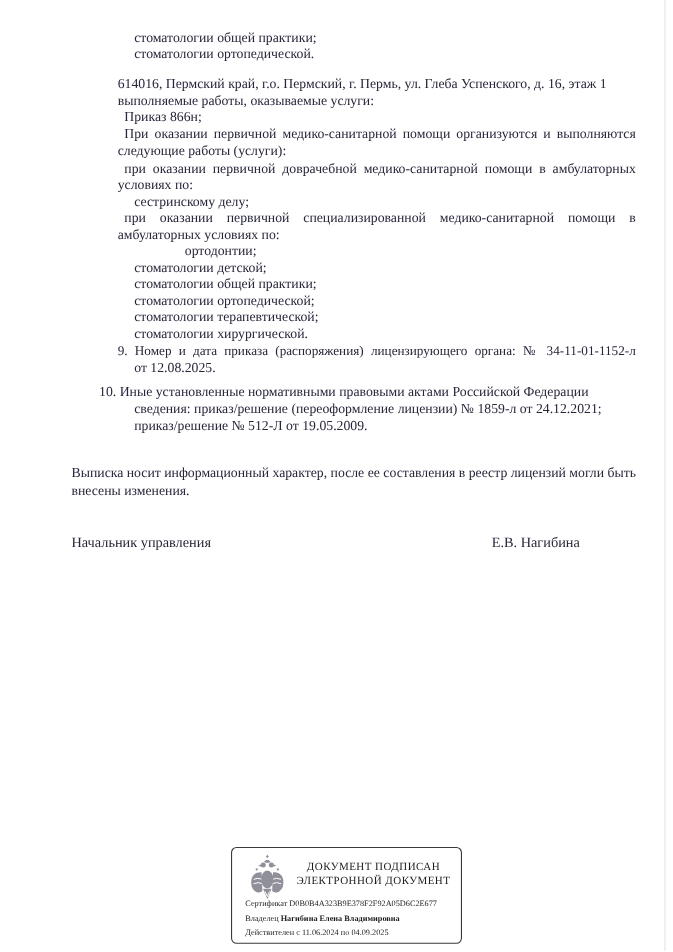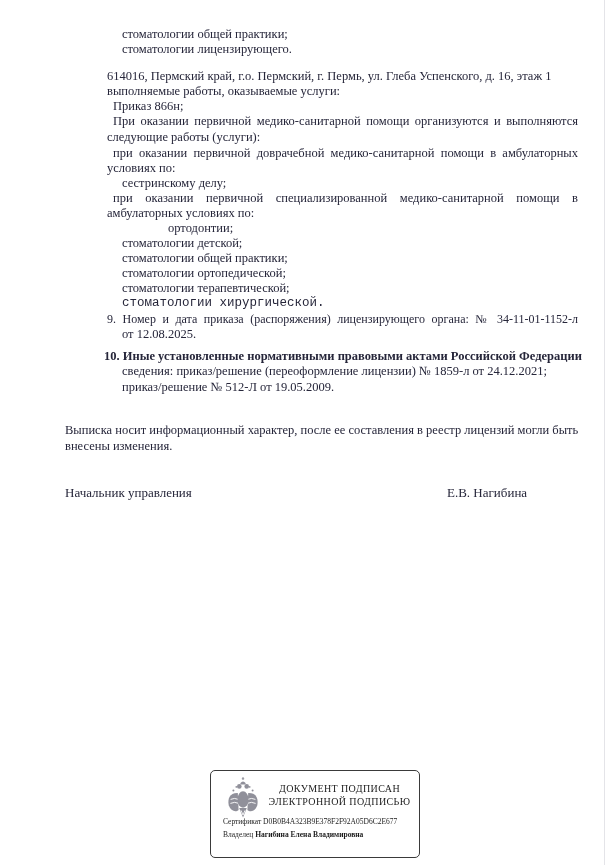--- a/index.html
+++ b/index.html
@@ -72,40 +72,40 @@
   }
   .stamp-info b{font-weight:bold;}
 </style>
 </head>
 <body>
 
 <div class="page">
 
   <div id="doc-lines">
       <div class="line" style="left: 122px; top: 27px;">стоматологии общей практики;</div>
-      <div class="line" style="left: 122px; top: 42px;">стоматологии лицензирующего.</div>
+      <div class="line" style="left: 122px; top: 42px;">стоматологии ортопедической.</div>
       <div class="line" style="left: 107px; top: 69px;">614016, Пермский край, г.о. Пермский, г. Пермь, ул. Глеба Успенского, д. 16, этаж 1</div>
       <div class="line" style="left: 107px; top: 84px;">выполняемые работы, оказываемые услуги:</div>
       <div class="line" style="left: 113px; top: 99px;">Приказ 866н;</div>
       <div class="line justify" style="left: 113px; top: 114px; width: 465px;">При оказании первичной медико-санитарной помощи организуются и выполняются</div>
       <div class="line" style="left: 107px; top: 130px;">следующие работы (услуги):</div>
       <div class="line justify" style="left: 113px; top: 146px; width: 465px;">при оказании первичной доврачебной медико-санитарной помощи в амбулаторных</div>
       <div class="line" style="left: 107px; top: 161px;">условиях по:</div>
       <div class="line" style="left: 122px; top: 176px;">сестринскому делу;</div>
       <div class="line justify" style="left: 113px; top: 191px; width: 465px;">при оказании первичной специализированной медико-санитарной помощи в</div>
       <div class="line" style="left: 107px; top: 206px;">амбулаторных условиях по:</div>
       <div class="line" style="left: 122px; top: 221px; margin-left: 46px;">ортодонтии;</div>
       <div class="line" style="left: 122px; top: 236px;">стоматологии детской;</div>
       <div class="line" style="left: 122px; top: 251px;">стоматологии общей практики;</div>
       <div class="line" style="left: 122px; top: 266px;">стоматологии ортопедической;</div>
       <div class="line" style="left: 122px; top: 281px;">стоматологии терапевтической;</div>
-      <div class="line" style="left: 122px; top: 296px; font-family: Liberation Mono, monospace;">стоматологии хирургической.</div>
+      <div class="line" style="left: 122px; top: 296px;">стоматологии хирургической.</div>
       <div class="line justify" style="left: 107px; top: 312px; width: 471px; font-size: 12px;">9. Номер и дата приказа (распоряжения) лицензирующего органа: № 34-11-01-1152-л</div>
       <div class="line" style="left: 122px; top: 327px;">от 12.08.2025.</div>
-      <div class="line" style="left: 104px; top: 349px; font-weight: bold;">10. Иные установленные нормативными правовыми актами Российской Федерации</div>
+      <div class="line" style="left: 90px; top: 349px;">10. Иные установленные нормативными правовыми актами Российской Федерации</div>
       <div class="line" style="left: 122px; top: 364px;">сведения: приказ/решение (переоформление лицензии) № 1859-л от 24.12.2021;</div>
       <div class="line" style="left: 122px; top: 380px;">приказ/решение № 512-Л от 19.05.2009.</div>
       <div class="line" style="left: 65px; top: 423px;">Выписка носит информационный характер, после ее составления в реестр лицензий могли быть</div>
       <div class="line" style="left: 65px; top: 439px;">внесены изменения.</div>
     </div>
 
   <div class="sig sig-left">Начальник управления</div>
   <div class="sig sig-right">Е.В. Нагибина</div>
 
   <div class="stamp">
@@ -130,22 +130,23 @@
           <path d="M6.6 22.4 Q10.8 20.6 13.6 22.2"></path>
           <path d="M6.4 26.4 Q11 24.4 14 26.2"></path>
           <path d="M31.4 22.4 Q27.2 20.6 24.4 22.2"></path>
           <path d="M31.6 26.4 Q27 24.4 24 26.2"></path>
           <path d="M17 33.4 L19 38 L21 33.4"></path>
         </g>
       </svg>
     </div>
     <div class="stamp-title">
       <div>ДОКУМЕНТ ПОДПИСАН</div>
-      <div>ЭЛЕКТРОННОЙ ПОДПИСЬЮ</div>
+      <div>ЭЛЕКТРОННОЙ ДОКУМЕНТ</div>
     </div>
     <div class="stamp-info">
       <div><span>Сертификат</span> <span>D0B0B4A323B9E378F2F92A05D6C2E677</span></div>
       <div><span>Владелец</span> <b>Нагибина Елена Владимировна</b></div>
+      <div>Действителен с 11.06.2024 по 04.09.2025</div>
     </div>
   </div>
 
   <div class="edge-line"></div>
 </div>
 
 </body></html>

